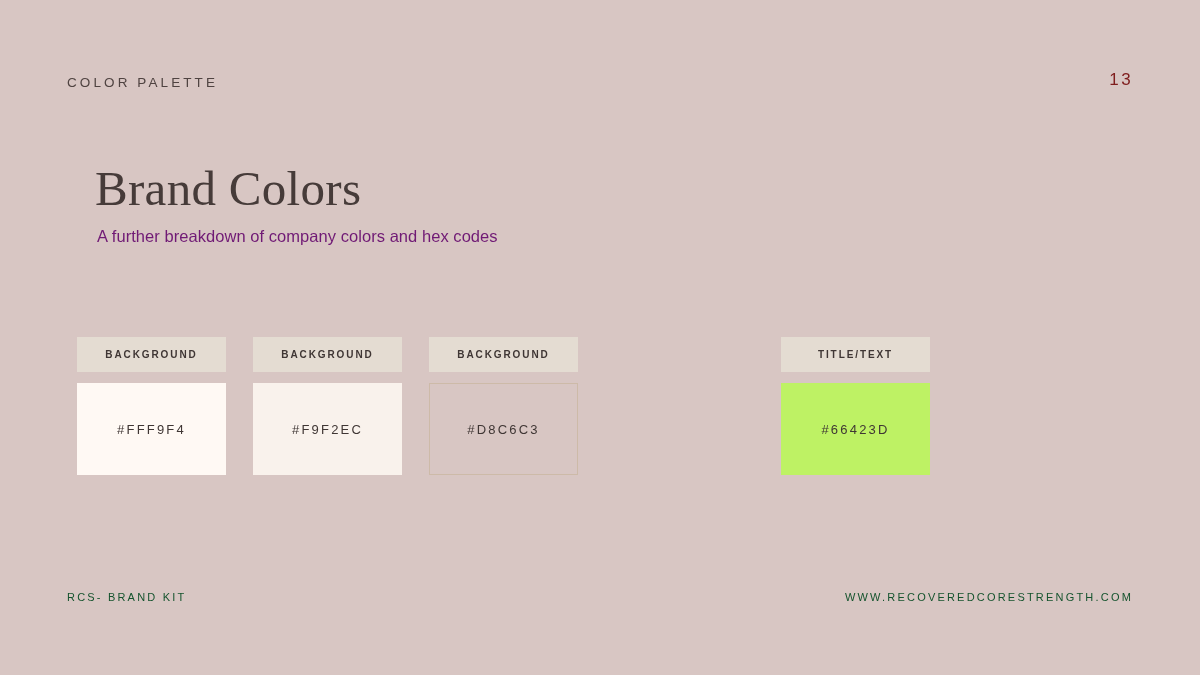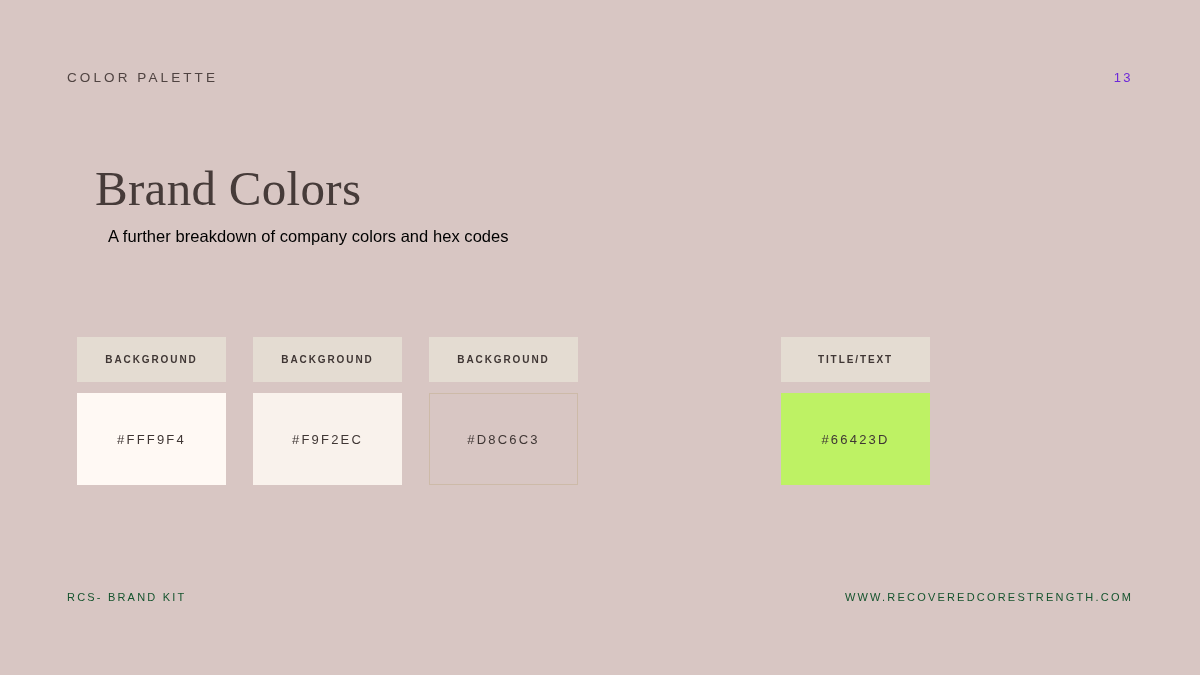--- a/index.html
+++ b/index.html
@@ -34,65 +34,65 @@
   }
   .eyebrow {
     font-size: 13.5px;
     letter-spacing: 3.1px;
     font-weight: 400;
     color: #4f4341;
     text-transform: uppercase;
     white-space: nowrap;
   }
   .page-number {
-    font-size: 13px;
+    font-size: 17px;
     letter-spacing: 2.4px;
-    color: #6d28d9;
+    color: #7f1d1d;
   }
 
   
   .title-block {
     position: absolute;
     top: 163px;
     left: 95px;
   }
   .title {
     font-family: "Liberation Serif", serif;
     font-size: 49px;
     font-weight: 400;
     line-height: 1.06;
     color: #463b39;
     letter-spacing: 0.3px;
     margin: 0;
   }
   .subtitle {
-    margin: 12px 0 0 13px;
+    margin: 12px 0 0 2px;
     font-size: 16.5px;
     font-weight: 400;
-    color: #000000;
+    color: #701a75;
     letter-spacing: 0.05px;
     line-height: 1.2;
   }
 
   
   .swatch-row {
     position: absolute;
     top: 337px;
     left: 77px;
     width: 1032px;
     display: flex;
     gap: 27px;
   }
   .swatch {
     width: 149px;
     display: flex;
     flex-direction: column;
   }
   .swatch-label {
-    height: 45px;
+    height: 35px;
     background: #e4dcd2;
     display: flex;
     align-items: center;
     justify-content: center;
     box-sizing: border-box;
     padding: 0 4px;
   }
   .swatch-label span {
     font-size: 10px;
     font-weight: 700;

